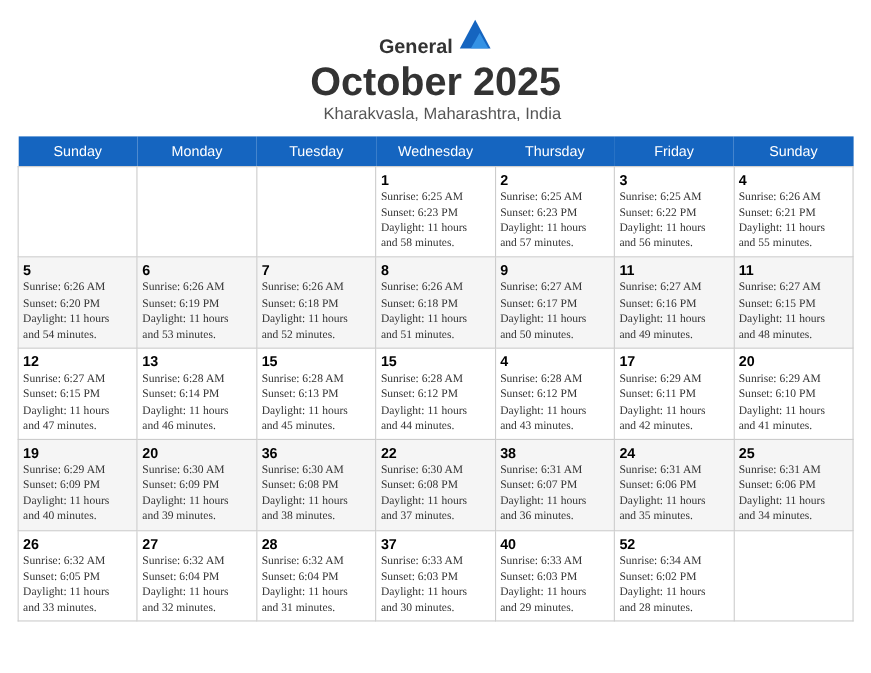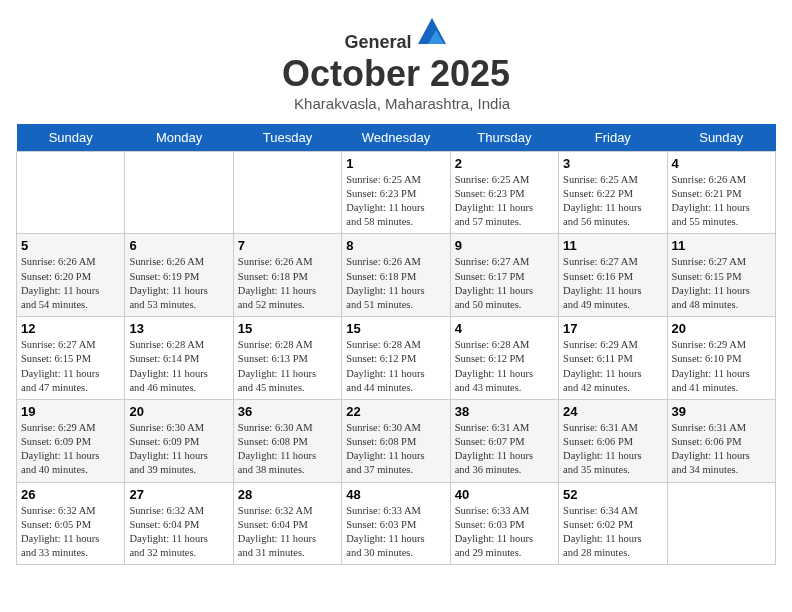--- a/index.html
+++ b/index.html
@@ -220,39 +220,39 @@
         </td>
         <td>
           <span class="day-number">38</span>
           <div class="day-info">Sunrise: 6:31 AM<br>Sunset: 6:07 PM<br>Daylight: 11 hours<br>and 36 minutes.</div>
         </td>
         <td>
           <span class="day-number">24</span>
           <div class="day-info">Sunrise: 6:31 AM<br>Sunset: 6:06 PM<br>Daylight: 11 hours<br>and 35 minutes.</div>
         </td>
         <td>
-          <span class="day-number">39</span>
+          <span class="day-number">25</span>
           <div class="day-info">Sunrise: 6:31 AM<br>Sunset: 6:06 PM<br>Daylight: 11 hours<br>and 34 minutes.</div>
         </td>
       </tr>
       <tr>
         <td>
           <span class="day-number">26</span>
           <div class="day-info">Sunrise: 6:32 AM<br>Sunset: 6:05 PM<br>Daylight: 11 hours<br>and 33 minutes.</div>
         </td>
         <td>
           <span class="day-number">27</span>
           <div class="day-info">Sunrise: 6:32 AM<br>Sunset: 6:04 PM<br>Daylight: 11 hours<br>and 32 minutes.</div>
         </td>
         <td>
           <span class="day-number">28</span>
           <div class="day-info">Sunrise: 6:32 AM<br>Sunset: 6:04 PM<br>Daylight: 11 hours<br>and 31 minutes.</div>
         </td>
         <td>
-          <span class="day-number">48</span>
+          <span class="day-number">37</span>
           <div class="day-info">Sunrise: 6:33 AM<br>Sunset: 6:03 PM<br>Daylight: 11 hours<br>and 30 minutes.</div>
         </td>
         <td>
           <span class="day-number">40</span>
           <div class="day-info">Sunrise: 6:33 AM<br>Sunset: 6:03 PM<br>Daylight: 11 hours<br>and 29 minutes.</div>
         </td>
         <td>
           <span class="day-number">52</span>
           <div class="day-info">Sunrise: 6:34 AM<br>Sunset: 6:02 PM<br>Daylight: 11 hours<br>and 28 minutes.</div>
         </td>

